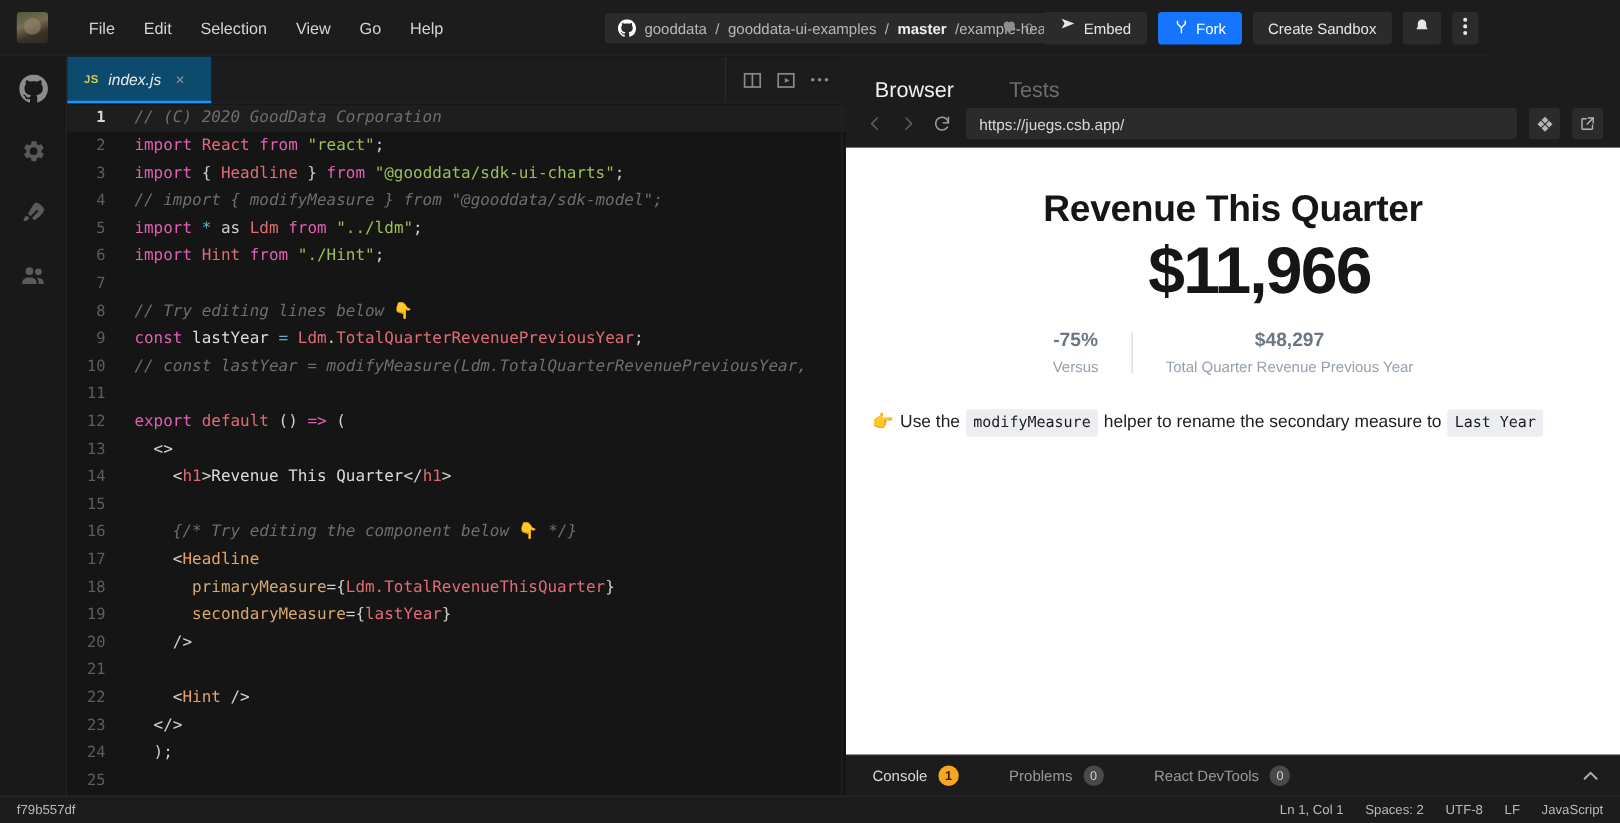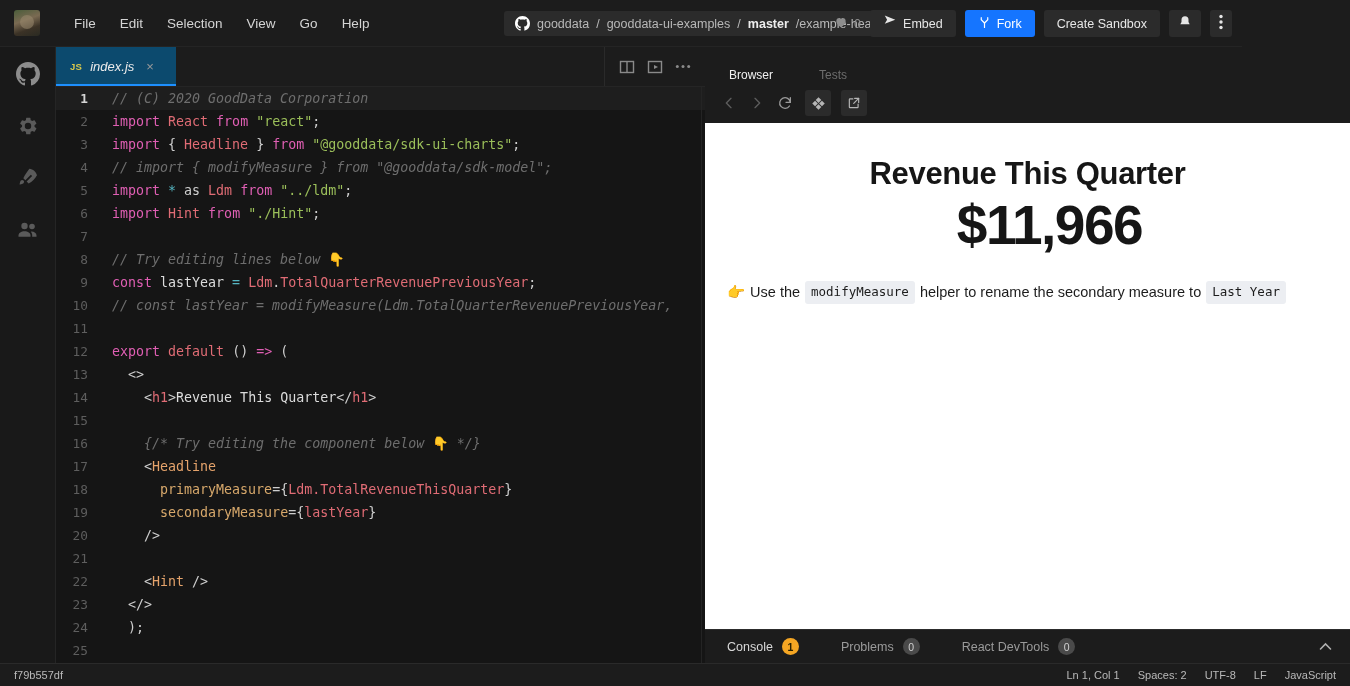--- a/index.html
+++ b/index.html
@@ -115,21 +115,21 @@
   .t-attr    { color: #d7a86b; }
   .t-op      { color: #56b6c2; }
   .t-white   { color: #dcdcdc; }
 
   
   .preview-pane {
     position: absolute; left: 705px; top: 47px; width: 645px; height: 616px;
     background: #1c1c1c; display: flex; flex-direction: column;
   }
   .pv-tabs { height: 36px; display: flex; align-items: center; padding-left: 24px; gap: 46px; }
-  .pv-tab { font-size: 12px; color: #6d6d6d; cursor: default; margin-top: 20px; }
+  .pv-tab { font-size: 18px; color: #6d6d6d; cursor: default; margin-top: 20px; }
   .pv-tab.active { color: #f0f0f0; }
 
   .urlbar { height: 40px; display: flex; align-items: center; gap: 10px; padding: 0 14px 0 16px; }
   .nav-btn { color: #5d5d5d; display: flex; align-items: center; width: 18px; height: 18px; }
   .nav-btn.reload { color: #9a9a9a; }
   .url-field {
     flex: 1; height: 26px; background: #2b2b2b; border-radius: 3px;
     display: flex; align-items: center; padding: 0 11px;
     color: #d8d8d8; font-size: 12.8px;
   }
@@ -377,38 +377,51 @@
       <svg width="16" height="16" viewBox="0 0 24 24" fill="none" stroke="currentColor" stroke-width="2" stroke-linecap="round" stroke-linejoin="round">
           <polyline points="9 5 16 12 9 19"></polyline>
         </svg>
     </span>
     <span class="nav-btn reload">
       <svg width="16" height="16" viewBox="0 0 24 24" fill="none" stroke="currentColor" stroke-width="2" stroke-linecap="round">
           <path d="M20 11a8 8 0 1 0-1.3 5.5"></path>
           <polyline points="20 4 20 11 13.5 11"></polyline>
         </svg>
     </span>
+    <div class="url-field">
+      <span>https://juegs.csb.app/</span>
+    </div>
     <span class="url-action">
       <svg width="15" height="15" viewBox="0 0 24 24" fill="currentColor">
           <path d="M12 2l4.5 4.5L12 11 7.5 6.5 12 2zM6.5 7.5L11 12l-4.5 4.5L2 12l4.5-4.5zM17.5 7.5L22 12l-4.5 4.5L13 12l4.5-4.5zM12 13l4.5 4.5L12 22l-4.5-4.5L12 13z"></path>
         </svg>
     </span>
     <span class="url-action">
       <svg width="14" height="14" viewBox="0 0 24 24" fill="none" stroke="currentColor" stroke-width="2" stroke-linecap="round" stroke-linejoin="round">
           <path d="M13 4h7v7"></path>
           <path d="M20 4l-8.5 8.5"></path>
           <path d="M19 14v5a1 1 0 0 1-1 1H5a1 1 0 0 1-1-1V6a1 1 0 0 1 1-1h5"></path>
         </svg>
     </span>
   </div>
 
   <div class="iframe">
     <div class="headline-wrap">
       <div class="hl-title">Revenue This Quarter</div>
       <div class="hl-value">$11,966</div>
+      <div class="hl-secondaries">
+        <div class="hl-sec">
+          <div class="hl-sec-val">-75%</div>
+          <div class="hl-sec-lbl">Versus</div>
+        </div>
+        <div class="hl-sec">
+          <div class="hl-sec-val">$48,297</div>
+          <div class="hl-sec-lbl">Total Quarter Revenue Previous Year</div>
+        </div>
+      </div>
     </div>
 
     <div class="hint">
       <span>👉</span>
       <span>Use the</span>
       <code>modifyMeasure</code>
       <span>helper to rename the secondary measure to</span>
       <code>Last Year</code>
     </div>
   </div>

